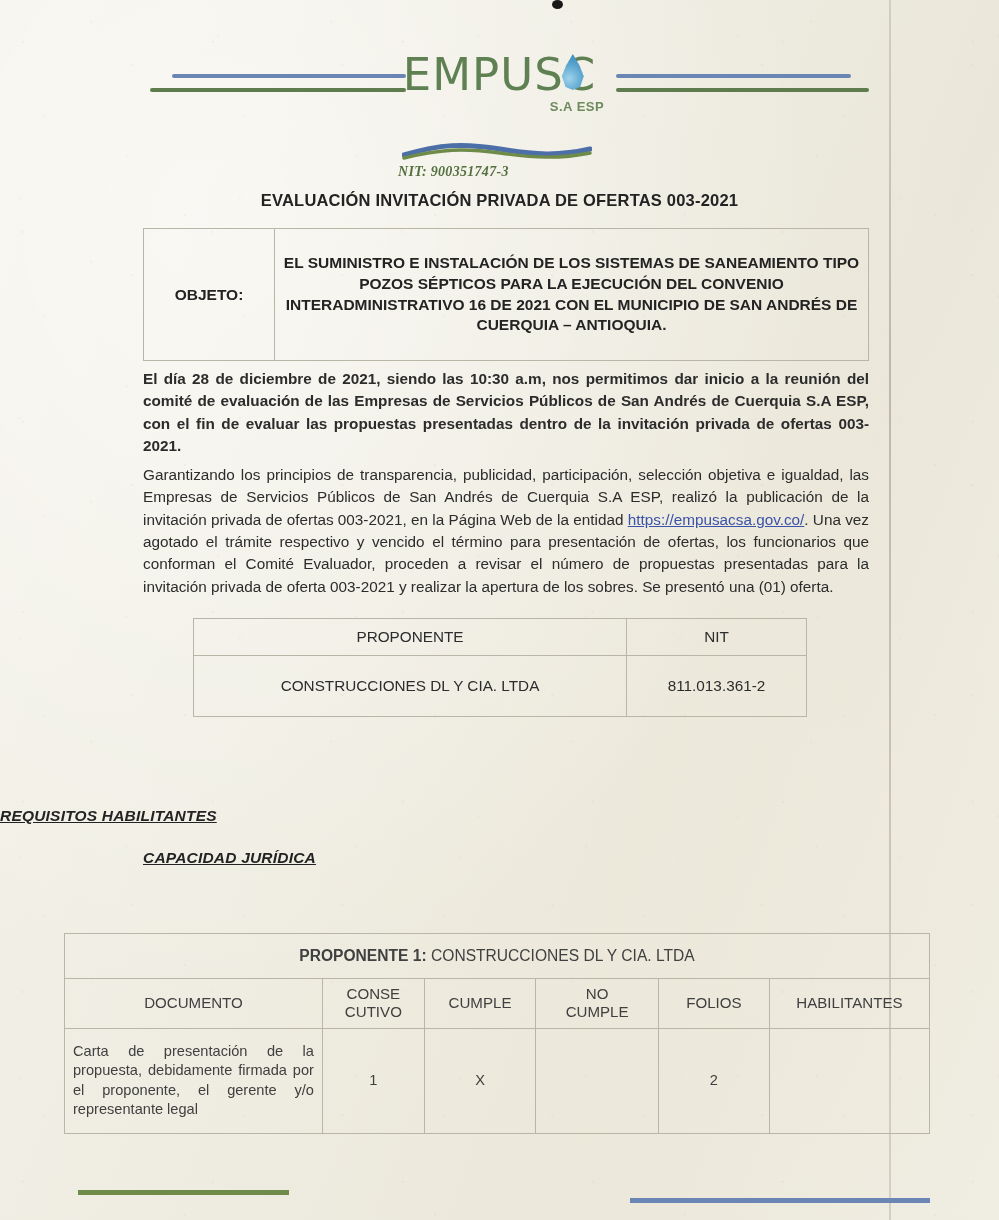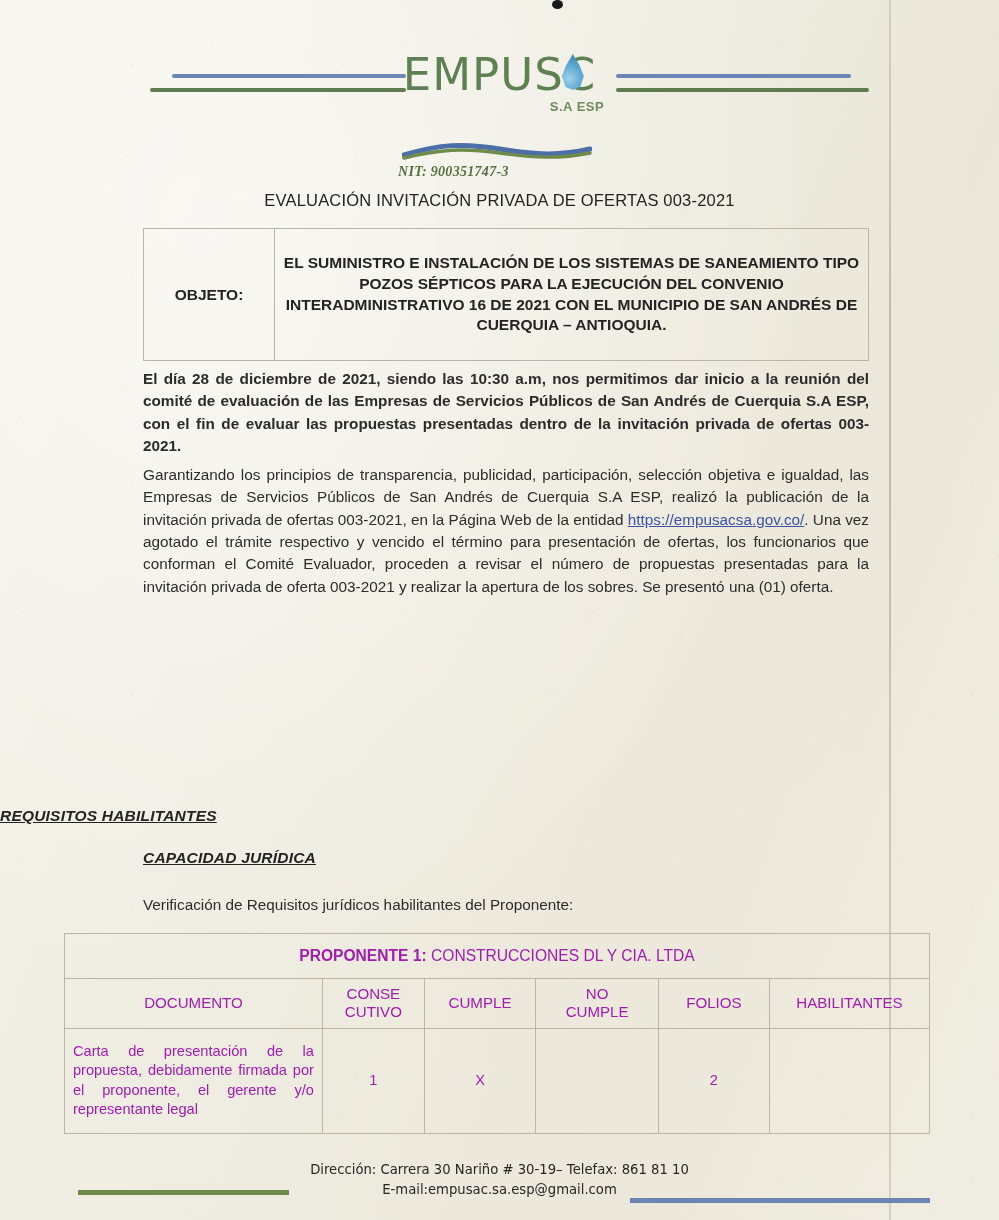--- a/index.html
+++ b/index.html
@@ -133,21 +133,21 @@
     color: #55703f;
     letter-spacing: .3px;
   }
 
   
   .doc-title {
     position: absolute;
     left: 0; right: 0; top: 191px;
     text-align: center;
     font-size: 16.5px;
-    font-weight: 400;
+    font-weight: 700;
     letter-spacing: .2px;
     color: #232323;
   }
 
   
   .objeto-table {
     position: absolute;
     left: 143px; top: 228px;
     width: 726px;
     border-collapse: collapse;
@@ -228,21 +228,21 @@
 
   
   .ver-table {
     position: absolute;
     left: 64px; top: 933px;
     width: 866px;
     border-collapse: collapse;
   }
   .ver-table td {
     border: 1px solid #b9b6a8;
-    color: #a21caf;
+    color: #404040;
   }
   .ver-title td {
     text-align: center;
     font-size: 15.6px;
     padding: 13px 4px;
   }
   .ver-title .strong { font-weight: 700; }
   .ver-head td {
     text-align: center;
     font-size: 15.1px;
@@ -330,26 +330,37 @@
       <td class="objeto-label">OBJETO:</td>
       <td class="objeto-value">EL SUMINISTRO E INSTALACIÓN DE LOS SISTEMAS DE SANEAMIENTO TIPO POZOS SÉPTICOS PARA LA EJECUCIÓN DEL CONVENIO INTERADMINISTRATIVO 16 DE 2021 CON EL MUNICIPIO DE SAN ANDRÉS DE CUERQUIA – ANTIOQUIA.</td>
     </tr>
   </tbody>
     </table>
 
   <div class="para" id="para-1">El día 28 de diciembre de 2021, siendo las 10:30 a.m, nos permitimos dar inicio a la reunión del comité de evaluación de las Empresas de Servicios Públicos de San Andrés de Cuerquia S.A ESP, con el fin de evaluar las propuestas presentadas dentro de la invitación privada de ofertas 003-2021.</div>
 
   <div class="para" id="para-2"><span>Garantizando los principios de transparencia, publicidad, participación, selección objetiva e igualdad, las Empresas de Servicios Públicos de San Andrés de Cuerquia S.A ESP, realizó la publicación de la invitación privada de ofertas 003-2021, en la Página Web de la entidad </span><a class="link" href="#">https://empusacsa.gov.co/</a><span>. Una vez agotado el trámite respectivo y vencido el término para presentación de ofertas, los funcionarios que conforman el Comité Evaluador, proceden a revisar el número de propuestas presentadas para la invitación privada de oferta 003-2021 y realizar la apertura de los sobres. Se presentó una (01) oferta.</span></div>
 
+  <table class="prop-table">
+    <tbody>
+        <tr class="hrow">
+      <td class="c-name">PROPONENTE</td>
+      <td>NIT</td>
+    </tr>
+    <tr class="brow">
+      <td class="c-name">CONSTRUCCIONES DL Y CIA. LTDA</td>
+      <td>811.013.361-2</td>
+    </tr>
+  </tbody>
+    </table>
 
 
   <div class="heading" id="h-requisitos">REQUISITOS HABILITANTES</div>
   <div class="heading" id="h-capacidad">CAPACIDAD JURÍDICA</div>
 
-  <div class="para" style="top:894px;">Verificación de Requisitos jurídicos habilitantes del Proponente:</div>
 
   <table class="ver-table">
     <tbody>
         <tr class="ver-title">
       <td colspan="6"><span class="strong">PROPONENTE 1:</span><span> CONSTRUCCIONES DL Y CIA. LTDA</span></td>
     </tr>
     <tr class="ver-head">
       <td class="col-doc">
         <div>DOCUMENTO</div>
       </td>
@@ -378,19 +389,15 @@
       <td class="ctr"></td>
       <td class="ctr">2</td>
       <td class="ctr"></td>
     </tr>
   </tbody>
     </table>
 
   <div class="footer">
     <div class="f-rule green"></div>
     <div class="f-rule blue"></div>
-    <div class="footer-text">
-      <div>Dirección: Carrera 30 Nariño # 30-19– Telefax: 861 81 10</div>
-      <div>E-mail:empusac.sa.esp@gmail.com</div>
-    </div>
   </div>
 
 </div>
 
 </body></html>

